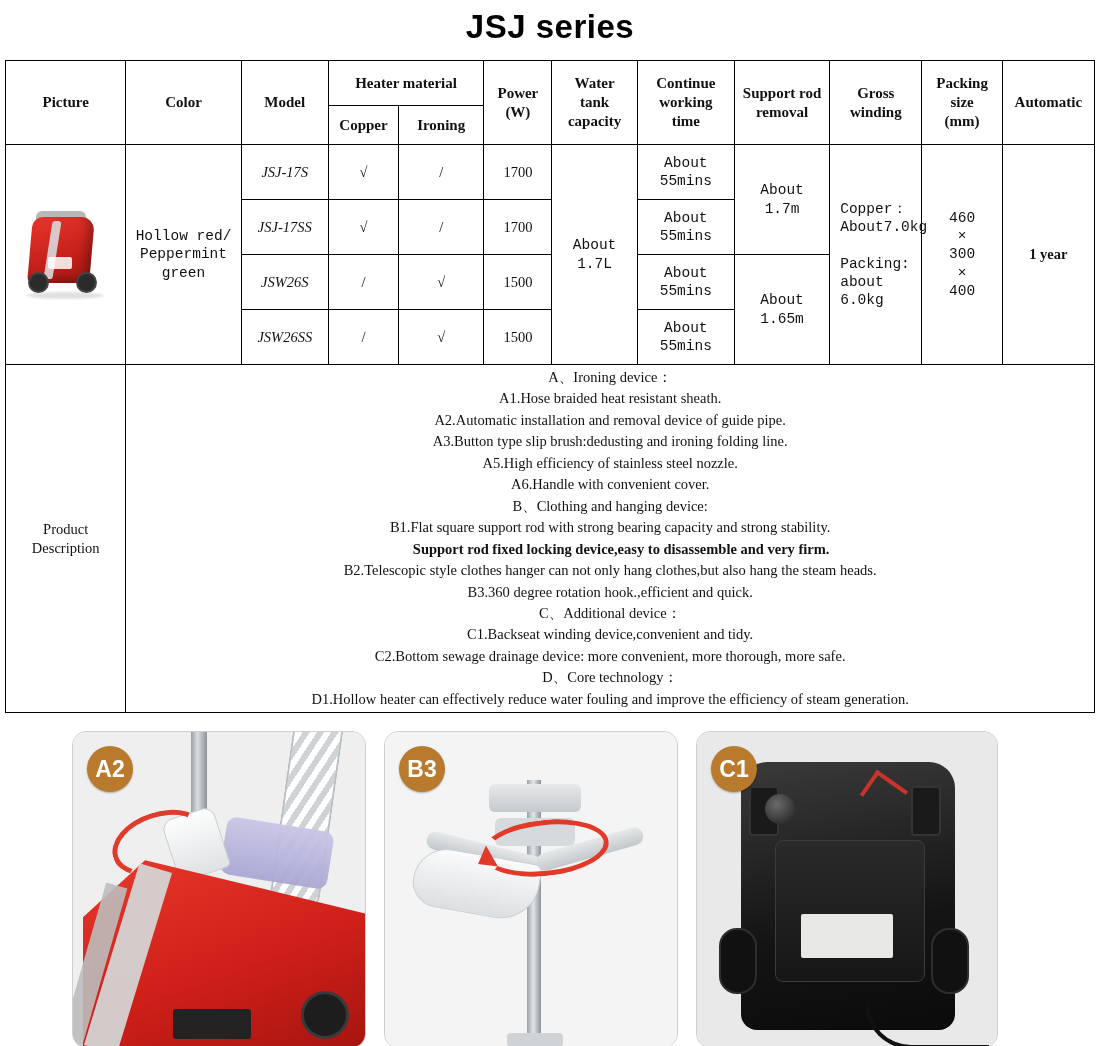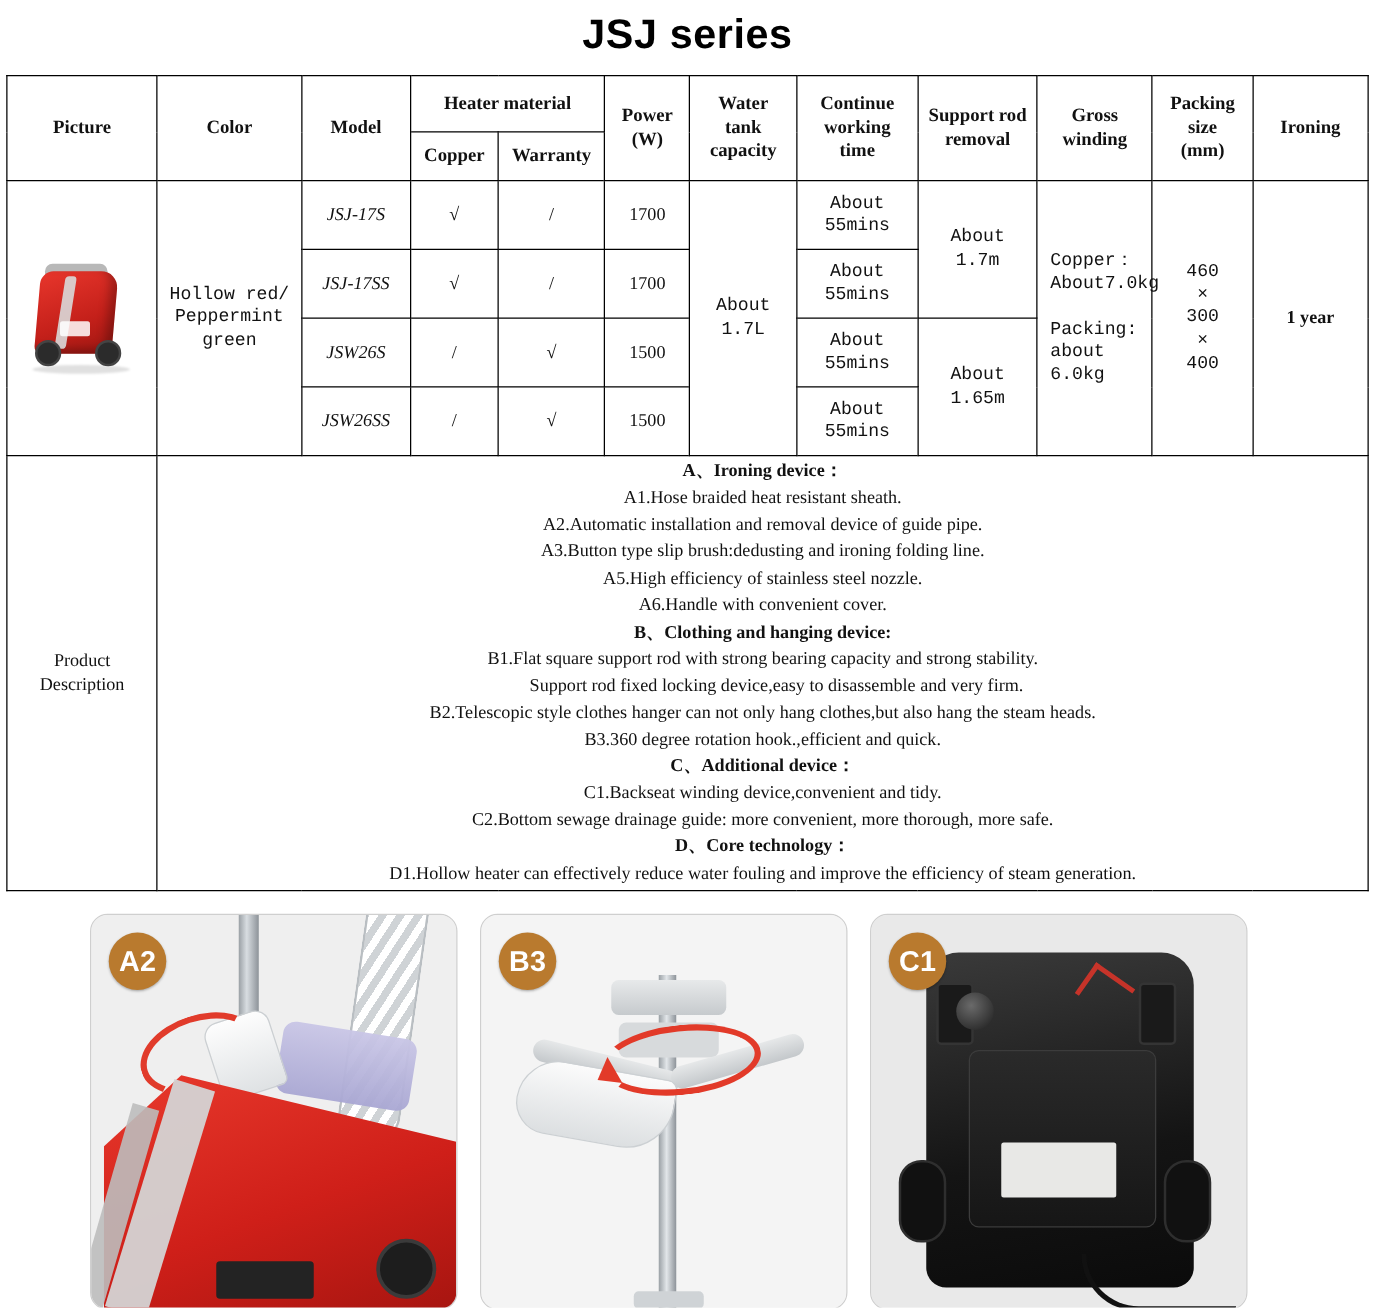--- a/index.html
+++ b/index.html
@@ -56,25 +56,26 @@
     width: 95px;
   }
   .desc-body {
     text-align: left;
     vertical-align: top;
     padding: 4px 6px 6px 8px;
     font-size: 15.5px;
     line-height: 1.48;
   }
   .desc-body .hd {
-    font-weight: bold;
+    font-weight: normal;
   }
   .desc-body .indent {
     padding-left: 22px;
     display: block;
+    font-weight: bold;
   }
   
   .pic-cell { width: 120px; }
   .steamer {
     position: relative;
     width: 96px;
     height: 92px;
     margin: 0 auto;
   }
   .steamer .body {
@@ -364,25 +365,25 @@
       </th>
       <th rowspan="2">
         <span>Gross</span><br>
         <span>winding</span>
       </th>
       <th rowspan="2">
         <span>Packing</span><br>
         <span>size</span><br>
         <span>(mm)</span>
       </th>
-      <th rowspan="2">Ironing</th>
+      <th rowspan="2">Automatic</th>
     </tr>
     <tr class="hdr-row2">
       <th>Copper</th>
-      <th>Warranty</th>
+      <th>Ironing</th>
     </tr>
   </thead>
   <tbody>
     <tr>
       <td rowspan="4" class="pic-cell">
         <div class="steamer">
           <div class="top"></div>
           <div class="body"></div>
           <div class="stripe"></div>
           <div class="logo"></div>
@@ -473,21 +474,21 @@
         <div>A3.Button type slip brush:dedusting and ironing folding line.</div>
         <div>A5.High efficiency of stainless steel nozzle.</div>
         <div>A6.Handle with convenient cover.</div>
         <div class="hd">B、Clothing and hanging device:</div>
         <div>B1.Flat square support rod with strong bearing capacity and strong stability.</div>
         <div class="indent">Support rod fixed locking device,easy to disassemble and very firm.</div>
         <div>B2.Telescopic style clothes hanger can not only hang clothes,but also hang the steam heads.</div>
         <div>B3.360 degree rotation hook.,efficient and quick.</div>
         <div class="hd">C、Additional device：</div>
         <div>C1.Backseat winding device,convenient and tidy.</div>
-        <div>C2.Bottom sewage drainage guide: more convenient, more thorough, more safe.</div>
+        <div>C2.Bottom sewage drainage device: more convenient, more thorough, more safe.</div>
         <div class="hd">D、Core technology：</div>
         <div>D1.Hollow heater can effectively reduce water fouling and improve the efficiency of steam generation.</div>
       </td>
     </tr>
   </tbody>
 </table>
 
 <div class="photos">
 
   <div class="photo p1">

